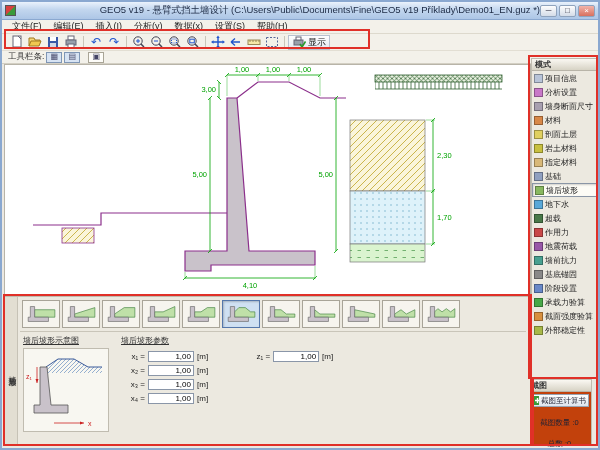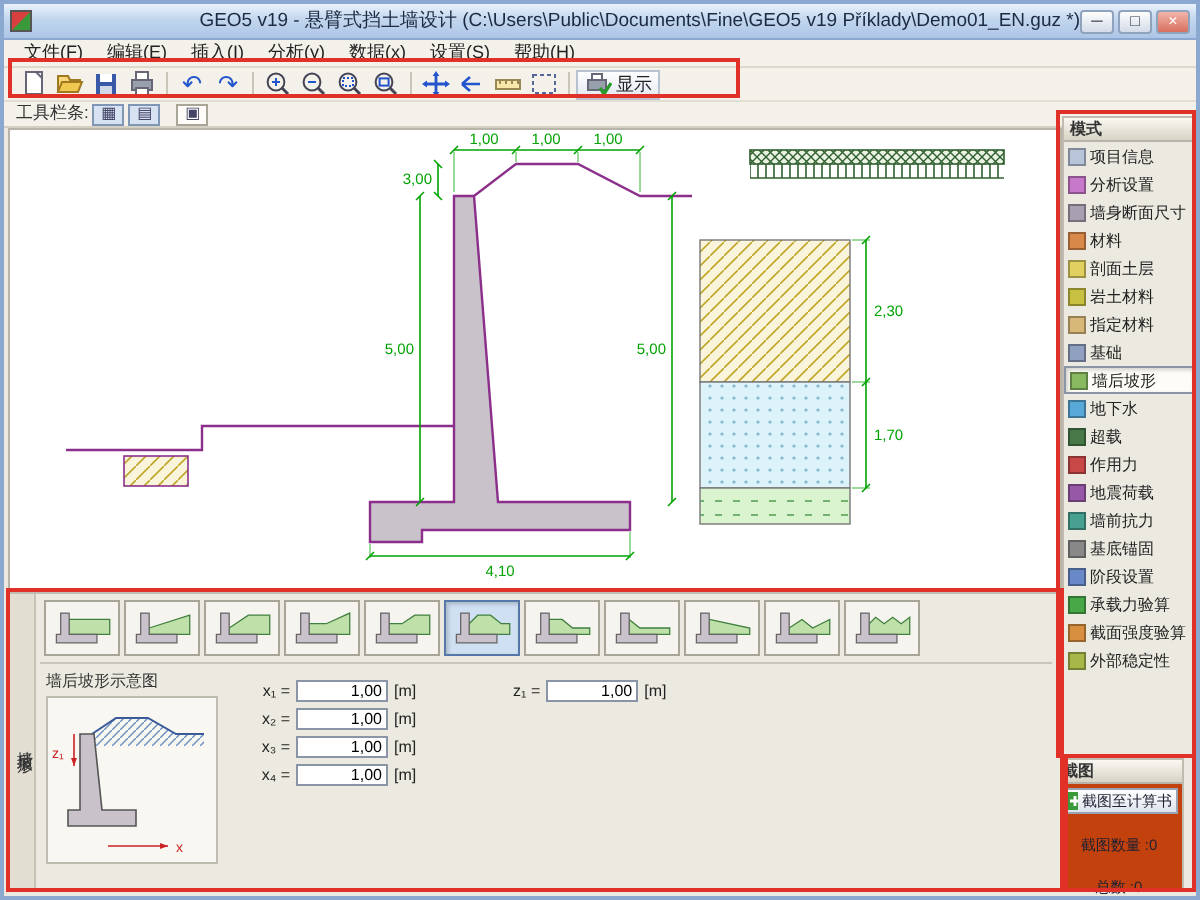--- a/index.html
+++ b/index.html
@@ -49,21 +49,21 @@
   .pics-row{display:flex;justify-content:center;font-size:7.5px;color:#223;padding:0 4px;height:10px;line-height:10px;margin-top:11px;}
   
   .bottom-panel{position:absolute;left:2px;top:294px;width:527px;height:150px;background:#ece9e0;border:1px solid #c0bcb0;}
   .vtab{position:absolute;left:0;top:0;width:13px;height:100%;background:#e2ded2;border-right:1px solid #c6c2b6;
     display:flex;align-items:center;justify-content:center;}
   .vtab span{writing-mode:vertical-rl;font-size:8px;color:#333;letter-spacing:1px;}
   .thumbs{position:absolute;left:17px;top:3px;display:flex;gap:2px;}
   .thumb{width:38px;height:28px;border:1px solid #a8a498;background:#f6f4ee;display:flex;align-items:center;justify-content:center;}
   .thumb.sel{background:#cfe0f2;border-color:#5577aa;box-shadow:inset 1px 1px 2px rgba(0,0,0,.2);}
   .thumb-sep{position:absolute;left:15px;top:34px;right:4px;height:1px;background:#c9c5b9;}
-  .section-title{font-size:8px;color:#333;white-space:nowrap;}
+  .section-title{font-size:8px;color:#333;white-space:nowrap;text-decoration:underline;}
   .schematic{position:absolute;left:18px;top:38px;width:90px;}
   .schematic svg{background:#f8f7f1;border:1px solid #c0bcb0;margin-top:2px;}
   .params{position:absolute;left:116px;top:38px;}
   .pcols{display:flex;gap:38px;margin-top:3px;}
   .prow{display:flex;align-items:center;height:14px;font-size:8px;color:#222;}
   .plabel{width:24px;text-align:right;margin-right:3px;white-space:nowrap;}
   .pinput{width:46px;height:11px;border:1px solid #8a96a8;background:#fff;font-size:8px;text-align:right;
     padding:0 2px;font-family:"Liberation Sans",sans-serif;}
   .punit{margin-left:3px;}
   
@@ -512,20 +512,21 @@
         <line x1="13" y1="18" x2="13" y2="34" stroke="#cc2222" stroke-width="0.8"></line>
         <path d="M13,34 L11.5,30 H14.5 Z" fill="#cc2222"></path>
         <text x="2" y="30" font-size="7" fill="#cc2222">z₁</text>
         <line x1="30" y1="74" x2="60" y2="74" stroke="#cc2222" stroke-width="0.8"></line>
         <path d="M60,74 L56,72.5 V75.5 Z" fill="#cc2222"></path>
         <text x="64" y="77" font-size="7" fill="#cc2222">x</text>
       </svg>
     </div>
 
     <div class="params">
+      <div class="section-title">墙后坡形参数</div>
       <div class="pcols">
         <div>
 
             <div class="prow">
               <span class="plabel">x₁ =</span>
               <input class="pinput" type="text" value="1,00" style="">
               <span class="punit">[m]</span>
             </div>
 
             <div class="prow">

